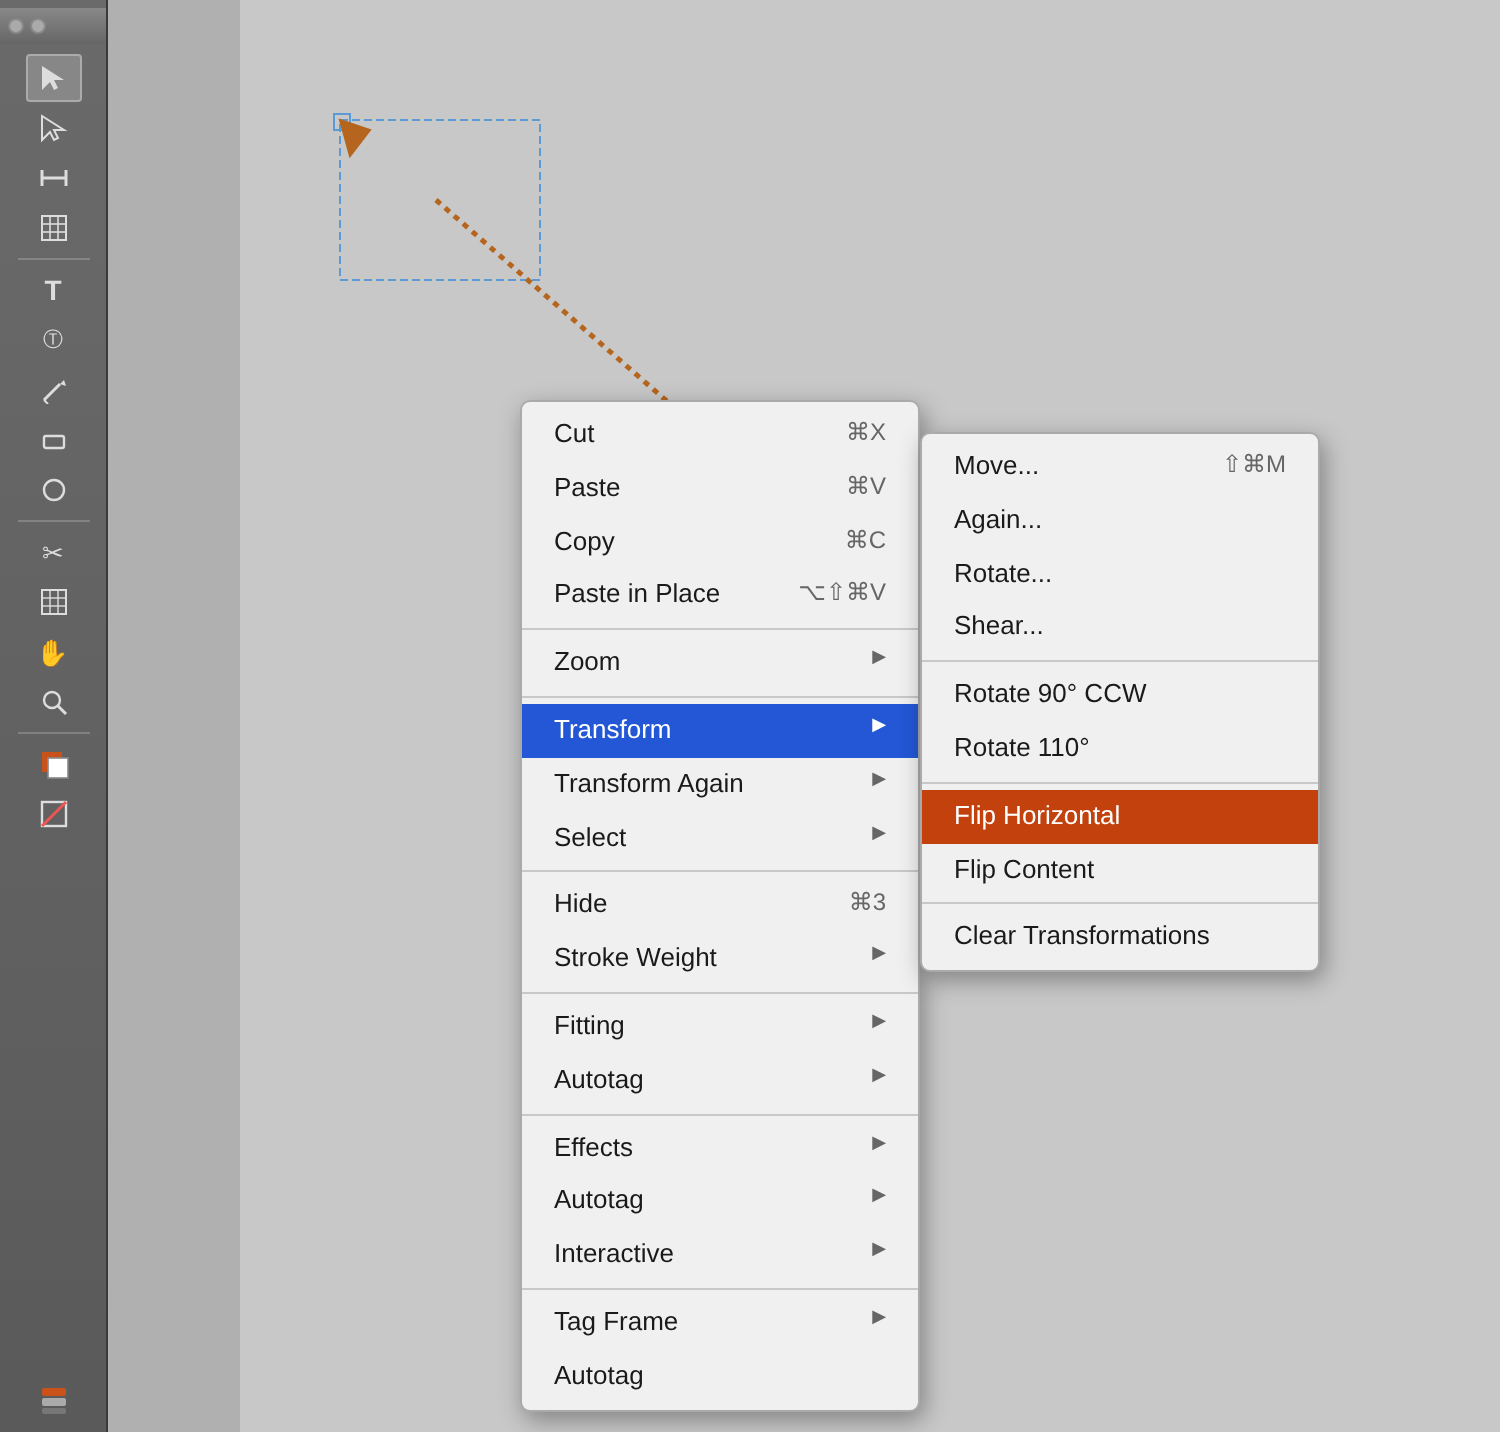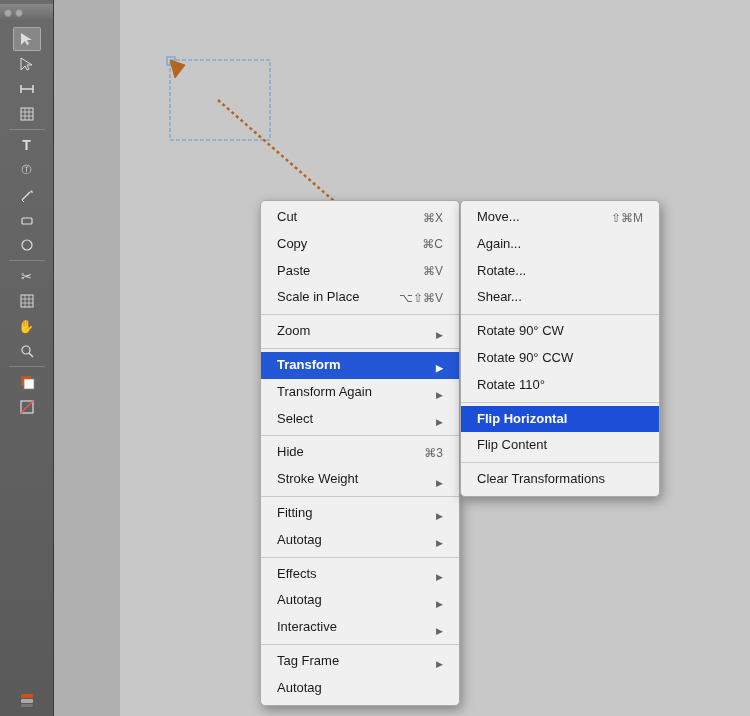--- a/index.html
+++ b/index.html
@@ -88,38 +88,37 @@
       border: 1px solid #aaa;
       border-radius: 5px;
       box-shadow: 2px 4px 12px rgba(0,0,0,0.35);
       min-width: 200px;
       padding: 3px 0;
       z-index: 100;
     }
 
     .menu-item {
       display: flex;
-      align-items: flex-end;
+      align-items: flex-start;
       justify-content: space-between;
       padding: 3px 16px 3px 16px;
       color: #1a1a1a;
       cursor: pointer;
       white-space: nowrap;
       line-height: 1.6;
     }
 
     .menu-item:hover, .menu-item.highlighted {
       background: #2357d6;
       color: white;
     }
 
     .menu-item.highlighted {
       background: #2357d6;
       color: white;
-      font-weight: bold;
     }
 
     .menu-item .shortcut {
       color: #666;
       font-size: 12px;
       margin-left: 20px;
     }
 
     .menu-item .arrow {
       margin-left: 8px;
@@ -128,33 +127,33 @@
 
     .menu-separator {
       height: 1px;
       background: #c8c8c8;
       margin: 3px 0;
     }
 
     
     .submenu-transform {
       position: absolute;
-      top: 200px;
+      top: 216px;
       left: 460px;
       background: #f0f0f0;
       border: 1px solid #aaa;
       border-radius: 5px;
       box-shadow: 2px 4px 12px rgba(0,0,0,0.35);
       min-width: 200px;
       padding: 3px 0;
       z-index: 101;
     }
 
     .submenu-transform .menu-item.highlighted {
-      background: #1d4ed8;
+      background: #c2410c;
       color: white;
     }
 
     
     .diag-line {
       position: absolute;
       top: 50px;
       left: 30px;
     }
   </style>
@@ -269,33 +268,33 @@
 </div>
 
 <div class="context-menu" id="ctx-menu">
 <div class="menu-item">
       <span>Cut</span>
       <span style="display: flex; align-items: center; gap: 4px;">
         <span class="shortcut">⌘X</span>
       </span>
     </div>
     <div class="menu-item">
+      <span>Paste</span>
+      <span style="display: flex; align-items: center; gap: 4px;">
+        <span class="shortcut">⌘V</span>
+      </span>
+    </div>
+    <div class="menu-item">
       <span>Copy</span>
       <span style="display: flex; align-items: center; gap: 4px;">
         <span class="shortcut">⌘C</span>
       </span>
     </div>
     <div class="menu-item">
-      <span>Paste</span>
-      <span style="display: flex; align-items: center; gap: 4px;">
-        <span class="shortcut">⌘V</span>
-      </span>
-    </div>
-    <div class="menu-item">
-      <span>Scale in Place</span>
+      <span>Paste in Place</span>
       <span style="display: flex; align-items: center; gap: 4px;">
         <span class="shortcut">⌥⇧⌘V</span>
       </span>
     </div>
     <div class="menu-separator"></div>
     <div class="menu-item">
       <span>Zoom</span>
       <span style="display: flex; align-items: center; gap: 4px;">
         <span class="arrow" style="font-size: 9px; color: rgb(102, 102, 102);">▶</span>
       </span>
@@ -386,23 +385,20 @@
       <span>Again...</span>
     </div>
     <div class="menu-item">
       <span>Rotate...</span>
     </div>
     <div class="menu-item">
       <span>Shear...</span>
     </div>
     <div class="menu-separator"></div>
     <div class="menu-item">
-      <span>Rotate 90° CW</span>
-    </div>
-    <div class="menu-item">
       <span>Rotate 90° CCW</span>
     </div>
     <div class="menu-item">
       <span>Rotate 110°</span>
     </div>
     <div class="menu-separator"></div>
     <div class="menu-item highlighted">
       <span>Flip Horizontal</span>
     </div>
     <div class="menu-item">

